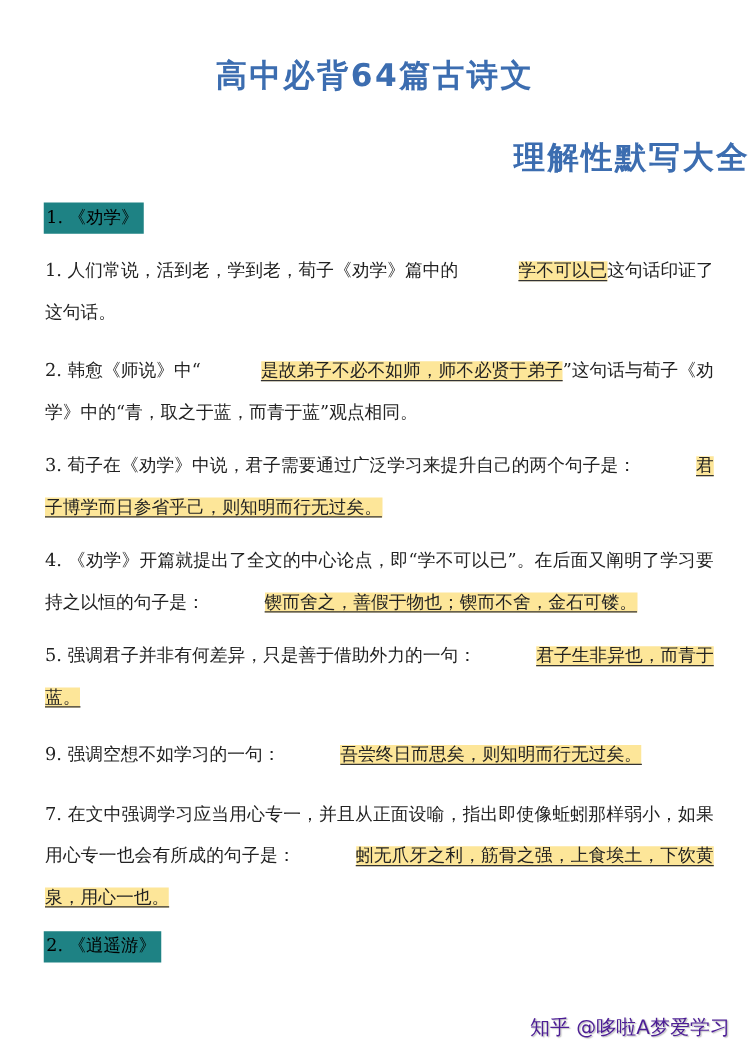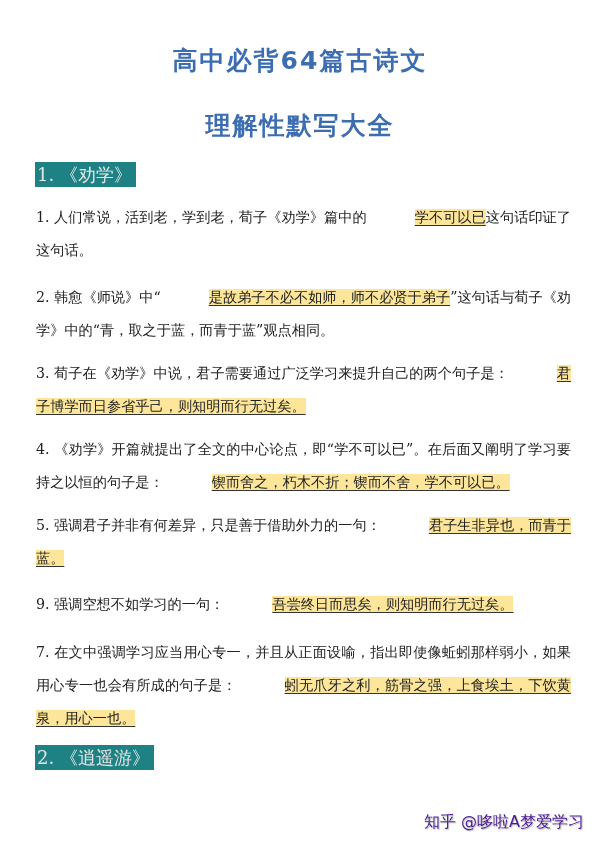--- a/index.html
+++ b/index.html
@@ -20,31 +20,31 @@
       left: 0;
       width: 600px;
       text-align: center;
       color: #3c6db0;
       font-weight: bold;
       font-size: 25px;
       letter-spacing: 2px;
       font-family: "DejaVu Sans", "Liberation Sans", sans-serif;
     }
     .title.t1 { top: 44px; }
-    .title.t2 { top: 109px; }
+    .title.t2 { top: 109px; text-align: right; }
 
     .section-heading {
       position: absolute;
       left: 35px;
       height: 25px;
       line-height: 25px;
       padding: 0 4px 0 2px;
       background: #1e8284;
-      color: #e5e5e5;
-      font-size: 18px;
+      color: #000000;
+      font-size: 14px;
       font-family: "DejaVu Serif", "Liberation Serif", serif;
     }
     .q {
       position: absolute;
       left: 36px;
       width: 535px;
       font-size: 14.2px;
       line-height: 33px;
       text-align: justify;
       color: #222222;
@@ -82,21 +82,21 @@
 
   <div class="q" style="top:281px;">
     <span>2. 韩愈《师说》中“</span><span class="hl">是故弟子不必不如师，师不必贤于弟子</span><span>”这句话与荀子《劝学》中的“青，取之于蓝，而青于蓝”观点相同。</span>
   </div>
 
   <div class="q" style="top:357px;">
     <span>3. 荀子在《劝学》中说，君子需要通过广泛学习来提升自己的两个句子是：</span><span class="hl">君子博学而日参省乎己，则知明而行无过矣。</span><span></span>
   </div>
 
   <div class="q" style="top:433px;">
-    <span>4. 《劝学》开篇就提出了全文的中心论点，即“学不可以已”。在后面又阐明了学习要持之以恒的句子是：</span><span class="hl">锲而舍之，朽木不折；锲而不舍，学不可以已。</span><span></span>
+    <span>4. 《劝学》开篇就提出了全文的中心论点，即“学不可以已”。在后面又阐明了学习要持之以恒的句子是：</span><span class="hl">锲而舍之，善假于物也；锲而不舍，金石可镂。</span><span></span>
   </div>
 
   <div class="q" style="top:509px;">
     <span>5. 强调君子并非有何差异，只是善于借助外力的一句：</span><span class="hl">君子生非异也，而青于蓝。</span><span></span>
   </div>
 
   <div class="q" style="top:588px;">
     <span>9. 强调空想不如学习的一句：</span><span class="hl">吾尝终日而思矣，则知明而行无过矣。</span><span></span>
   </div>
 

